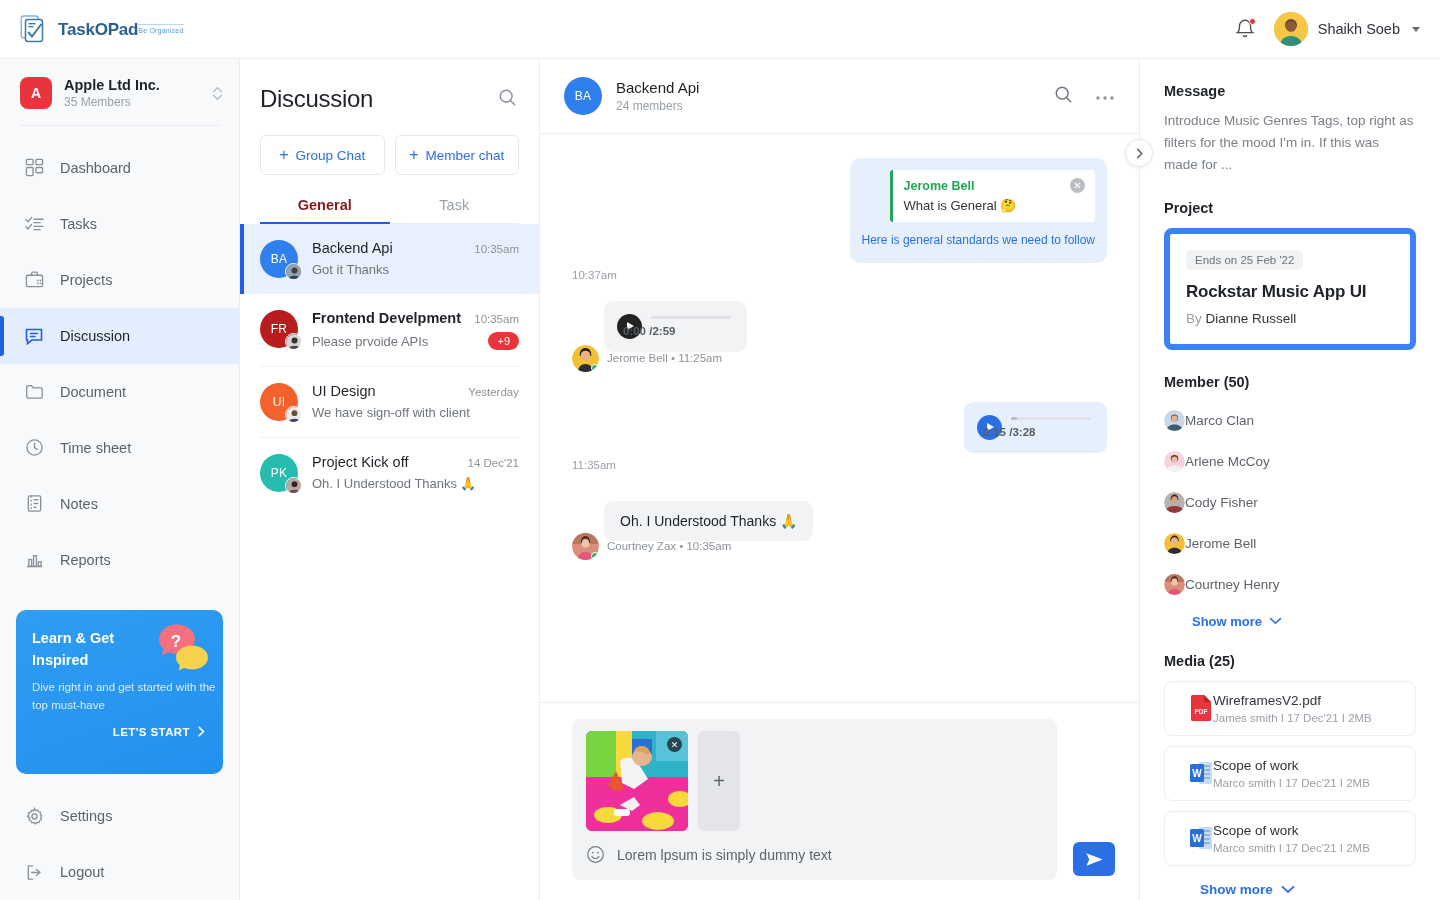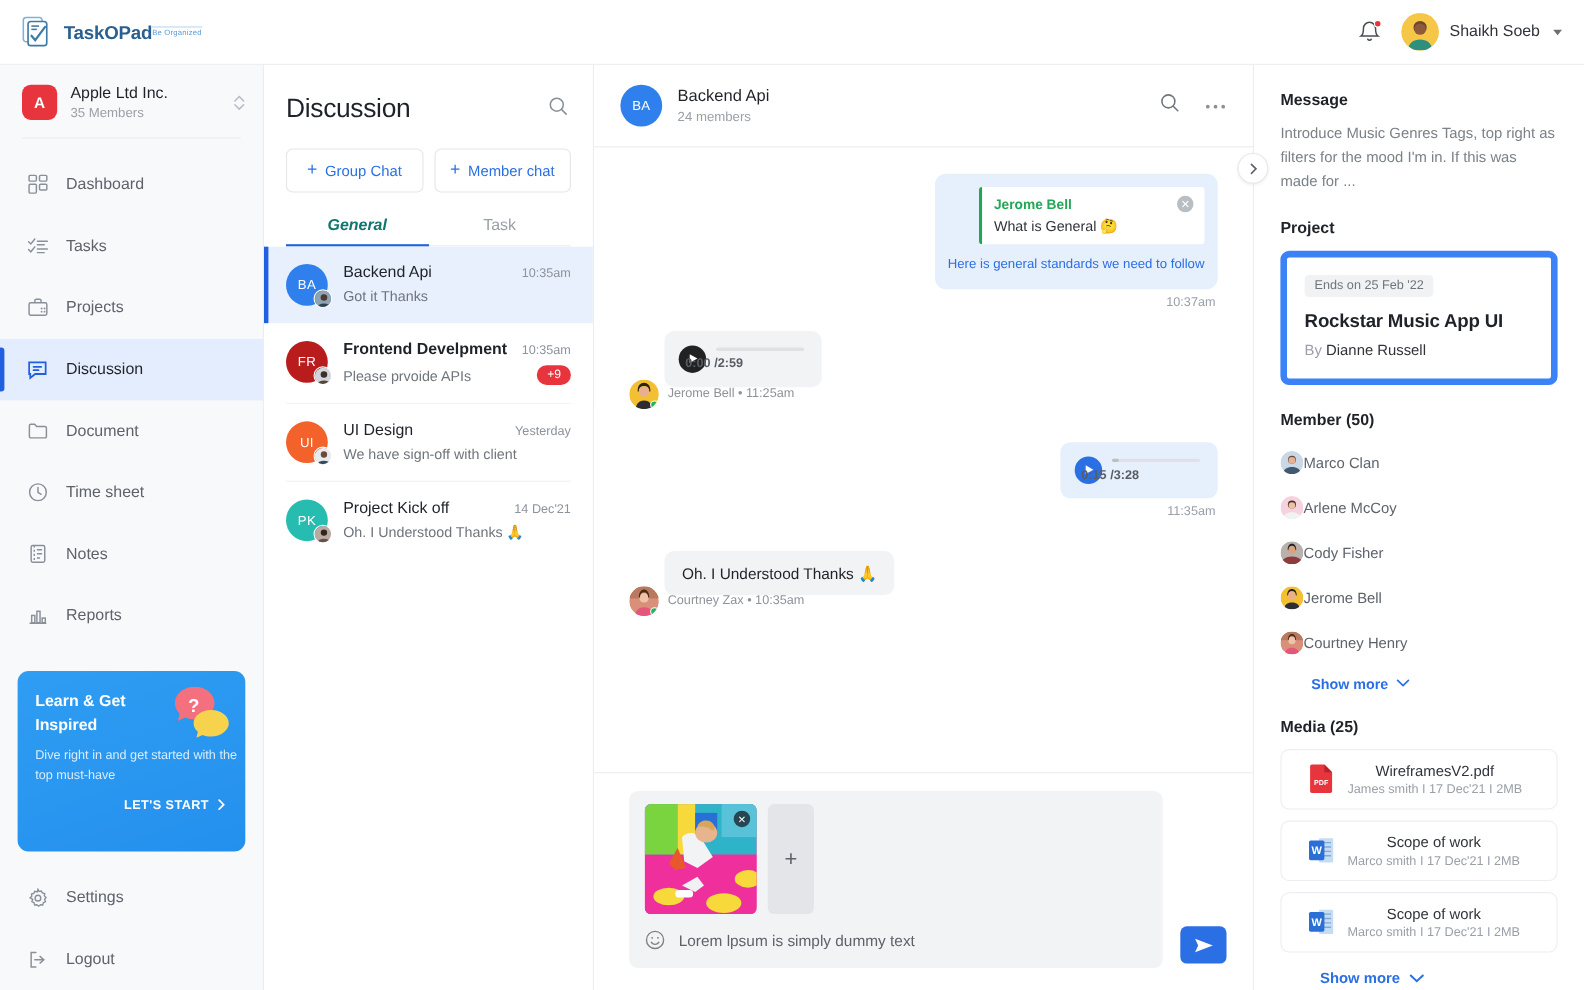--- a/index.html
+++ b/index.html
@@ -48,21 +48,21 @@
   .org {
     display: flex; align-items: center; gap: 12px;
     padding: 18px 16px 16px 20px; cursor: pointer;
   }
   .org-badge {
     width: 32px; height: 32px; border-radius: 8px; background: #e8343c;
     color: #fff; font-size: 14px; font-weight: 600;
     display: flex; align-items: center; justify-content: center; flex: 0 0 auto;
   }
   .org-info { display: flex; flex-direction: column; gap: 2px; }
-  .org-name { font-size: 14.5px; color: #1f2329; font-weight: 400; }
+  .org-name { font-size: 14.5px; color: #1f2329; font-weight: 700; }
   .org-sub { font-size: 12px; color: #9aa0a8; }
   .org-arrows { margin-left: auto; display: flex; flex-direction: column;
                 align-items: center; gap: 2px; color: #b7bcc3; }
   .org-divider { height: 1px; background: #e9ebef; margin: 0 20px 8px 20px; }
 
   .nav { display: flex; flex-direction: column; padding-top: 6px; }
   .nav-item {
     height: 56px; display: flex; align-items: center; gap: 16px;
     padding-left: 24px; cursor: pointer; position: relative; color: #5e636b;
   }
@@ -102,21 +102,21 @@
     flex: 1; height: 40px; border: 1px solid #e4e6ea; border-radius: 6px;
     display: flex; align-items: center; justify-content: center; gap: 7px;
     color: #2b6fe4; font-size: 13.5px; background: #fff; cursor: pointer;
   }
   .plus { font-size: 16px; line-height: 1; font-weight: 400; }
   .disc-tabs { display: flex; margin: 22px 20px 0 20px; border-bottom: 1px solid #ebedf0; }
   .disc-tab {
     flex: 1; text-align: center; padding-bottom: 10px; font-size: 14.5px;
     color: #9aa0a8; cursor: pointer; position: relative;
   }
-  .disc-tab.active { color: #0f766e; font-weight: 700; font-style: italic; }
+  .disc-tab.active { color: #7f1d1d; font-weight: 700; }
   .disc-tab.active::after {
     content: ""; position: absolute; left: 0; right: 0; bottom: -1px;
     height: 2.5px; background: #1f5fe0;
   }
   .chat-list { flex: 1; overflow: hidden; }
   .chat-item {
     display: flex; gap: 14px; padding: 16px 20px 16px 20px; cursor: pointer;
     position: relative; align-items: flex-start;
   }
   .chat-item.active { background: #e9f0fd; }
@@ -174,21 +174,21 @@
     padding: 8px 10px 9px 11px; display: flex; flex-direction: column; gap: 5px;
     margin-left: 28px;
   }
   .quote-top { display: flex; align-items: center; gap: 18px; }
   .quote-name { font-size: 12.5px; color: #23a757; font-weight: 700; }
   .quote-x { margin-left: auto; width: 15px; height: 15px; border-radius: 50%;
              background: #b9bec5; color:#fff; font-size:10px; display:flex;
              align-items:center; justify-content:center; cursor: pointer; }
   .quote-text { font-size: 13px; color: #30333a; }
   .bubble-text-blue { color: #2b6fe4; font-size: 12px; margin-top: 10px; line-height: 1.4; }
-  .m-time { font-size: 11.5px; color: #9aa0a8; text-align: right; margin: 6px 2px 20px 0; }
+  .m-time { font-size: 11.5px; color: #9aa0a8; text-align: left; margin: 6px 2px 20px 0; }
 
   .audio-block { display: flex; flex-direction: column; }
   .audio {
     border-radius: 9px; padding: 13px 16px 13px 13px; width: 143px;
     display: flex; align-items: center; gap: 0; font-weight: bold;
   }
   .audio.in { background: #f2f3f5; }
   .audio.out { background: #e6effc; }
   .play { width: 25px; height: 25px; border-radius: 50%; flex: 0 0 auto;
           display: flex; align-items: center; justify-content: center; }
@@ -247,21 +247,21 @@
   .proj-by { font-size: 13.5px; color: #30333a; margin-top: 9px; }
   .proj-by span.lbl { color: #9aa0a8; }
   .mem-list { margin-top: 10px; }
   .mem { display: flex; align-items: center; padding: 10px 0; }
   .mem-av { width: 21px; height: 21px; border-radius: 50%; flex: 0 0 auto; overflow: hidden; }
   .mem-name { font-size: 13.5px; color: #5e636b; }
   .show-more { display: flex; align-items: center; gap: 7px; color: #2b6fe4;
                font-size: 13px; font-weight: 700; cursor: pointer; padding: 9px 0 0 28px; }
   .media-list { margin-top: 12px; display: flex; flex-direction: column; gap: 10px; }
   .media-card { border: 1px solid #eceef1; border-radius: 8px; padding: 11px 24px;
-                display: flex; align-items: center; gap: 12px; cursor: pointer; text-align: center; }
+                display: flex; align-items: center; cursor: pointer; }
   .file-ico { width: 24px; height: 28px; flex: 0 0 auto; }
   .media-name { font-size: 13.5px; color: #30333a; }
   .media-sub { font-size: 11.5px; color: #9aa0a8; margin-top: 4px; }
   .show-more2 { display: flex; align-items: center; gap: 8px; color: #2b6fe4;
                 font-size: 13.5px; font-weight: 700; cursor: pointer; padding: 16px 0 0 36px; }
 </style>
 </head>
 <body>
 
 <div class="app">

